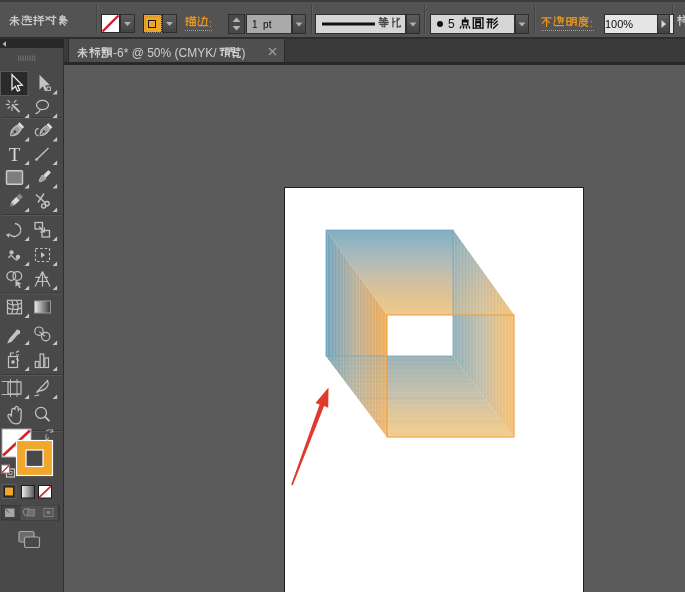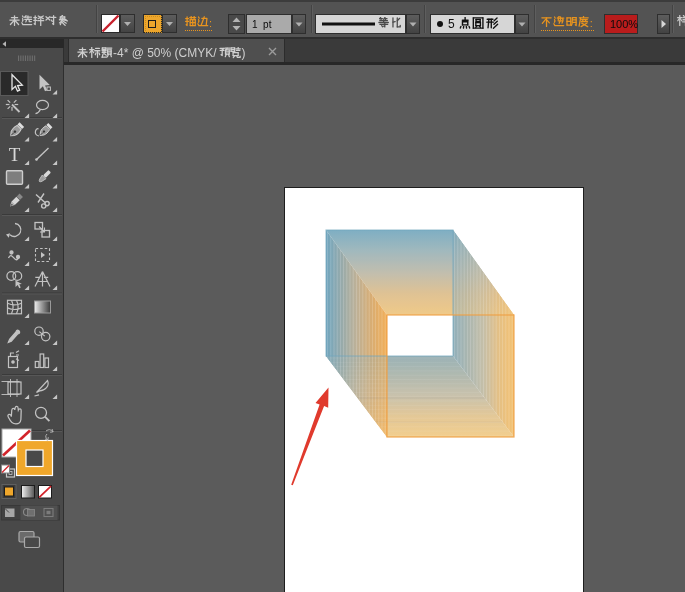--- a/index.html
+++ b/index.html
@@ -214,21 +214,21 @@
     <path d="M2.76,1.84 L1.15,10.58"></path>
     <path d="M3.68,3.79 L9.66,3.79"></path>
     <path d="M4.94,3.79 L4.94,5.75"></path>
     <path d="M7.93,3.79 L7.93,5.75"></path>
     <path d="M3.45,5.75 L9.89,5.75"></path>
     <path d="M3.91,7.47 L10.12,11.04"></path>
     <path d="M9.43,7.24 L3.22,11.04"></path>
   </svg>
 <div class="abs" style="left:589.7px;top:17px;width:3px;height:9px;color:#e8941f;font-size:11px">:</div>
 <div class="abs" style="left:541px;top:28.5px;width:53px;height:1px;border-bottom:1px dotted #e8941f"></div>
-<div class="abs" style="left:604px;top:14px;width:34px;height:20px;background:#b91c1c;border:1px solid #2e2e2e;box-sizing:border-box;color:#0c0c0c;font-size:11px;line-height:19px;padding-left:5px">100%</div>
+<div class="abs" style="left:604px;top:14px;width:70px;height:20px;background:#e5e5e5;border:1px solid #2e2e2e;box-sizing:border-box;color:#0c0c0c;font-size:11px;line-height:19px;">100%</div>
 <div class="abs" style="left:656.5px;top:14px;width:13px;height:20px;background:linear-gradient(#5d5d5d,#434343);border:1px solid #2e2e2e;box-sizing:border-box"></div>
 <svg class="abs" style="left:656.5px;top:14px" width="13" height="20">
     <path d="M4.5,6 l4.5,4 l-4.5,4 z" fill="#d8d8d8"></path>
   </svg>
 <svg style="position:absolute;left:677.0px;top:14.5px;opacity:1.00" width="12" height="12" viewBox="0 0 12.5 12.5" fill="none" stroke="#c9c9c9" stroke-width="1.32" stroke-linecap="round" stroke-linejoin="round">
     <path d="M2.88,0.57 L2.88,10.92"></path>
     <path d="M0.69,2.76 L5.17,2.76"></path>
     <path d="M2.42,3.68 L0.80,5.98"></path>
     <path d="M3.33,3.68 L4.94,5.98"></path>
     <path d="M6.67,0.46 L7.59,1.72"></path>
@@ -272,21 +272,21 @@
     <path d="M3.91,7.36 L5.52,8.51"></path>
     <path d="M6.21,1.15 L11.27,1.15"></path>
     <path d="M6.90,2.99 L10.58,2.99"></path>
     <path d="M6.90,2.99 L6.90,7.36"></path>
     <path d="M10.58,2.99 L10.58,7.36"></path>
     <path d="M6.90,7.36 L10.58,7.36"></path>
     <path d="M6.90,5.17 L10.58,5.17"></path>
     <path d="M7.82,7.36 L6.67,10.12"></path>
     <path d="M9.89,7.36 L10.81,10.12"></path>
   </svg>
-<div class="abs" style="left:113px;top:45.5px;color:#cfcfcf;font-size:12px">-4* @ 50% (CMYK/</div>
+<div class="abs" style="left:113px;top:45.5px;color:#cfcfcf;font-size:12px">-6* @ 50% (CMYK/</div>
 <svg style="position:absolute;left:218.5px;top:46.5px;opacity:1.00" width="12" height="12" viewBox="0 0 12.5 12.5" fill="none" stroke="#cfcfcf" stroke-width="1.32" stroke-linecap="round" stroke-linejoin="round">
     <path d="M1.03,1.49 L5.06,1.49"></path>
     <path d="M5.06,1.49 L2.99,3.45"></path>
     <path d="M1.26,3.56 L5.17,3.56"></path>
     <path d="M3.33,3.56 L3.33,8.97 L2.18,8.05"></path>
     <path d="M6.09,1.15 L11.27,1.15"></path>
     <path d="M8.39,1.15 L7.93,2.99"></path>
     <path d="M6.79,2.99 L10.70,2.99"></path>
     <path d="M6.79,2.99 L6.79,7.36"></path>
     <path d="M10.70,2.99 L10.70,7.36"></path>

